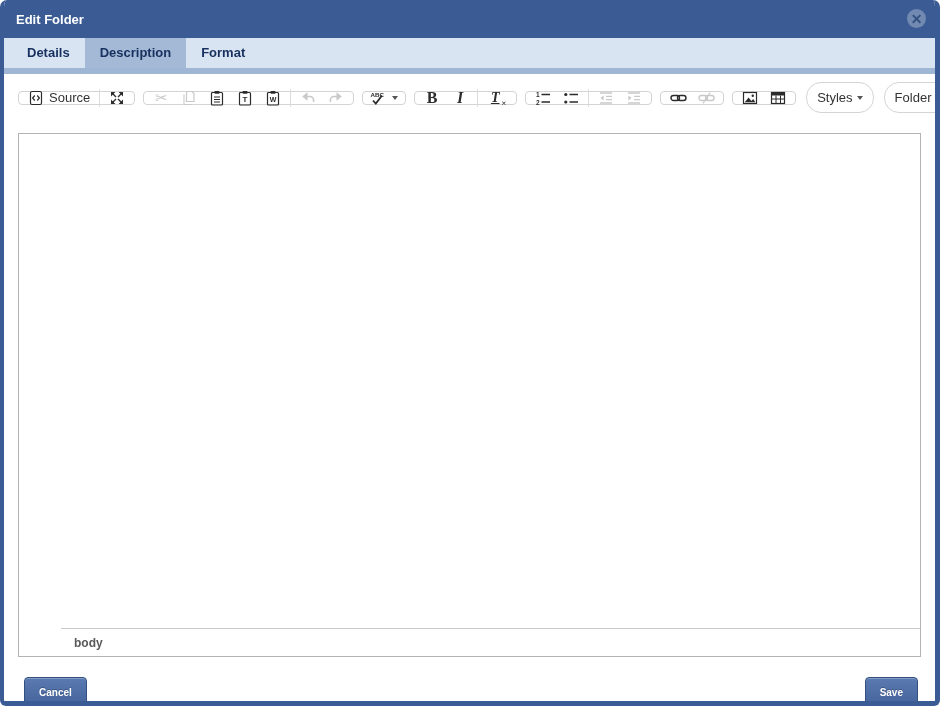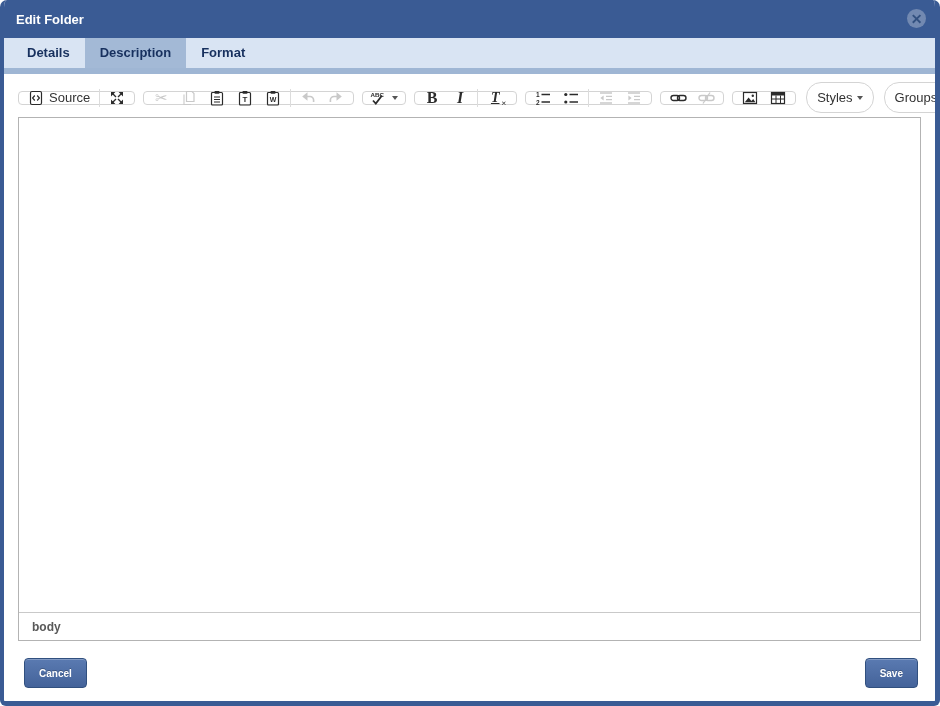--- a/index.html
+++ b/index.html
@@ -54,22 +54,22 @@
               border-top:4.5px solid #555; margin-left:4px; }
   .dropdown {
     border:1px solid #d4d4d4; border-radius:15px; height:31px; background:#fff;
     display:flex; align-items:center; justify-content:flex-end; padding:0 10px; cursor:pointer;
   }
   .dropdown .dd-label { font-size:13px; color:#333; }
   .dd-styles { width:88px; margin-left:2px; }
   .dd-format { width:86px; margin-left:2px; }
   
   .editor-frame {
-    margin:0 14px; border:1px solid #b3b3b3; height:524px; flex:0 0 auto;
-    display:flex; flex-direction:column; background:#fff; position:relative;
+    margin:16px 14px; border:1px solid #b3b3b3; height:524px; flex:0 0 auto;
+    display:flex; flex-direction:column; background:#fff; position:relative;padding-left:42px;
   }
   .editing-area { flex:1 1 auto; position:relative; cursor:text; }
   .path-bar {
     flex:0 0 auto; height:28px; border-top:1px solid #c9c9c9; display:flex; align-items:center;
     padding-left:13px; font-size:12px; font-weight:bold; color:#595959; background:#fff;
   }
   
   .footer { flex:1 1 auto; display:flex; align-items:center; justify-content:space-between; padding:4px 17px 0 20px; }
   .btn {
     height:30px; padding:0 14px; border-radius:4px; border:1px solid #31507f;
@@ -280,21 +280,21 @@
             </svg>
           </span>
         </div>
       </div>
 
       <div class="dropdown dd-styles">
         <span class="dd-label">Styles</span>
         <span class="dd-caret"></span>
       </div>
       <div class="dropdown dd-format">
-        <span class="dd-label">Groups</span>
+        <span class="dd-label">Folder</span>
         <span class="dd-caret"></span>
       </div>
     </div>
 
     <div class="editor-frame">
       <div class="editing-area"></div>
       <div class="path-bar">
         <span>body</span>
       </div>
     </div>

